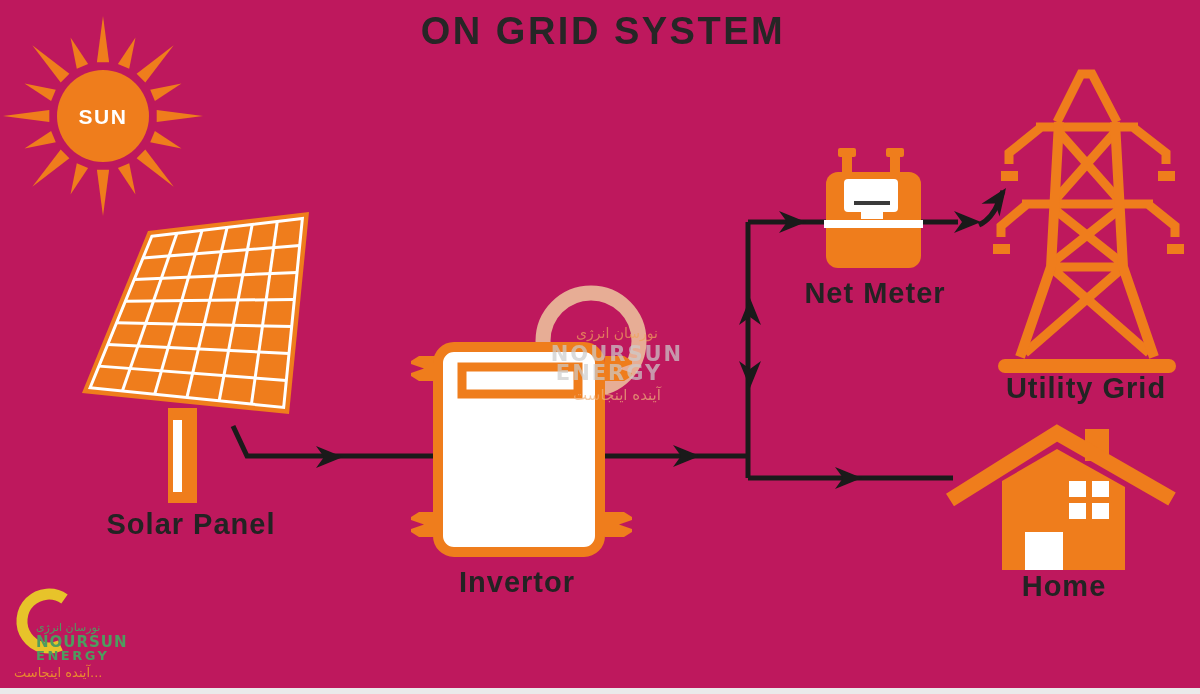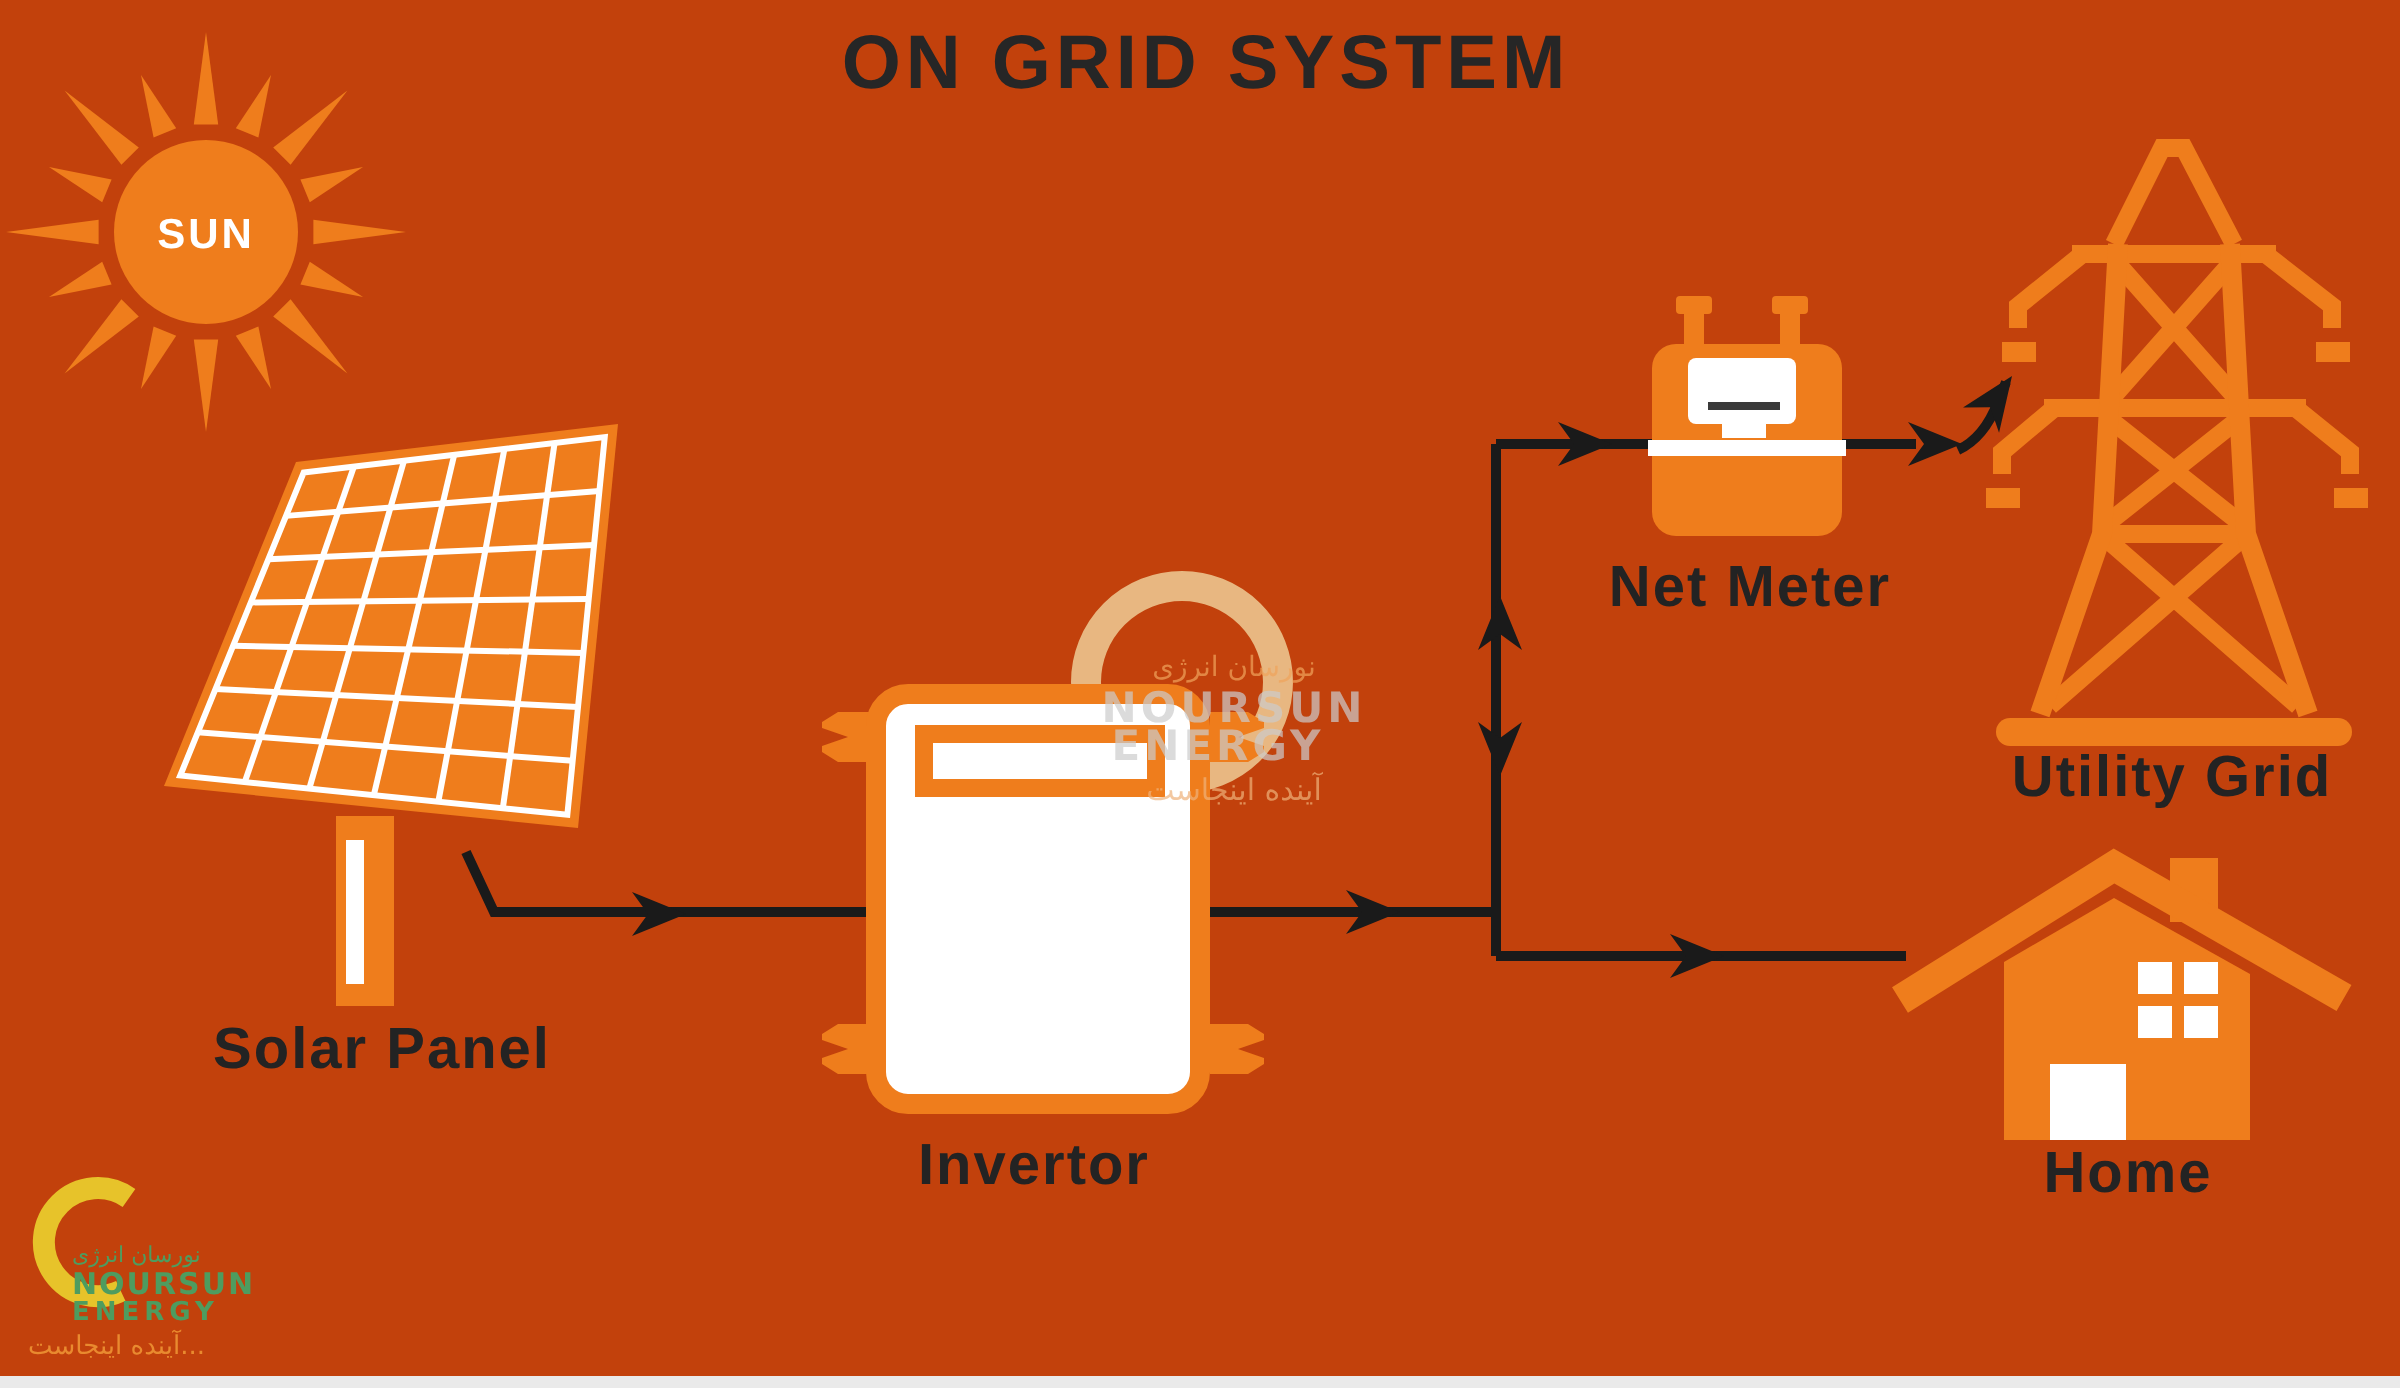--- a/index.html
+++ b/index.html
@@ -1,16 +1,16 @@
 <!DOCTYPE html>
 <html><head>
 <meta charset="utf-8">
 <style>
   html,body{margin:0;padding:0;background:#fff}
-  .stage{position:relative;width:1200px;height:694px;background:#c2410c;overflow:hidden;
+  .stage{position:relative;width:1200px;height:694px;background:#be185d;overflow:hidden;
          font-family:"Liberation Sans",sans-serif}
   svg{display:block}
   .title{font-family:"Liberation Sans",sans-serif;font-weight:800;font-size:38px;
          fill:#262626;letter-spacing:2.5px}
   .label{font-family:"Liberation Sans",sans-serif;font-weight:800;font-size:29px;
          fill:#232323;letter-spacing:1px}
   .sun-text{font-family:"Liberation Sans",sans-serif;font-weight:800;font-size:21px;
             fill:#ffffff;letter-spacing:1.5px}
   .wm-fa{font-family:"DejaVu Sans",sans-serif;font-size:14px;fill:#F0A45C}
   .wm-en{font-family:"DejaVu Sans",sans-serif;font-weight:bold;font-size:21px;

